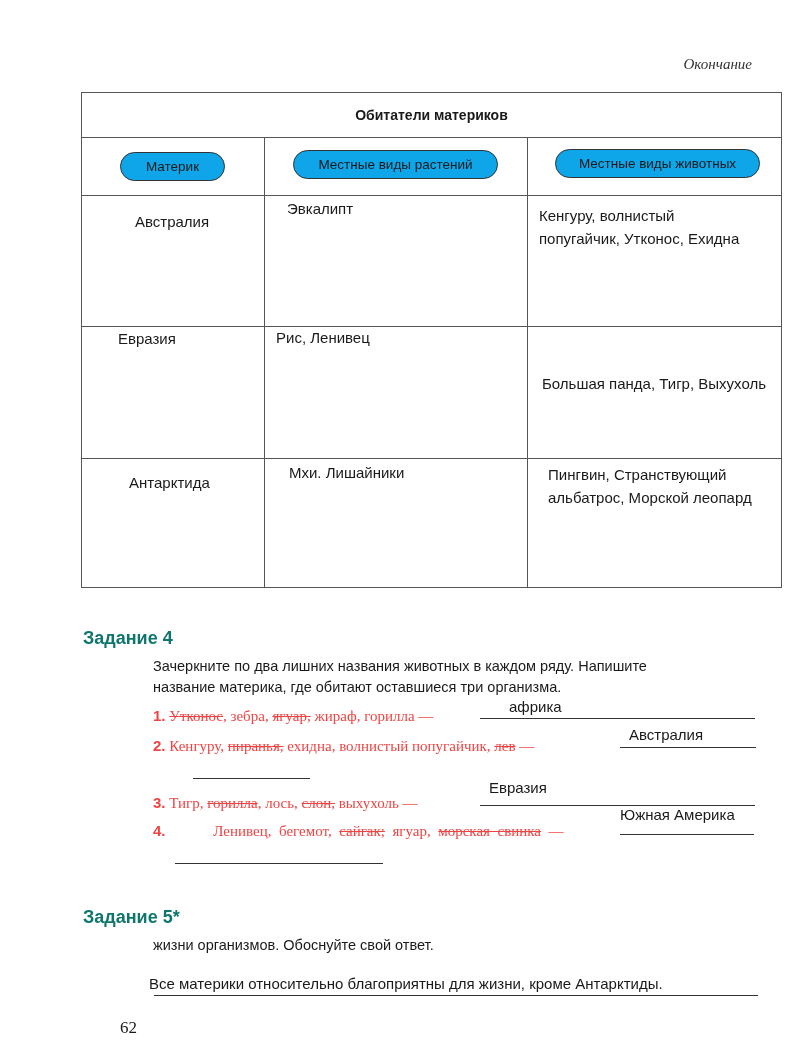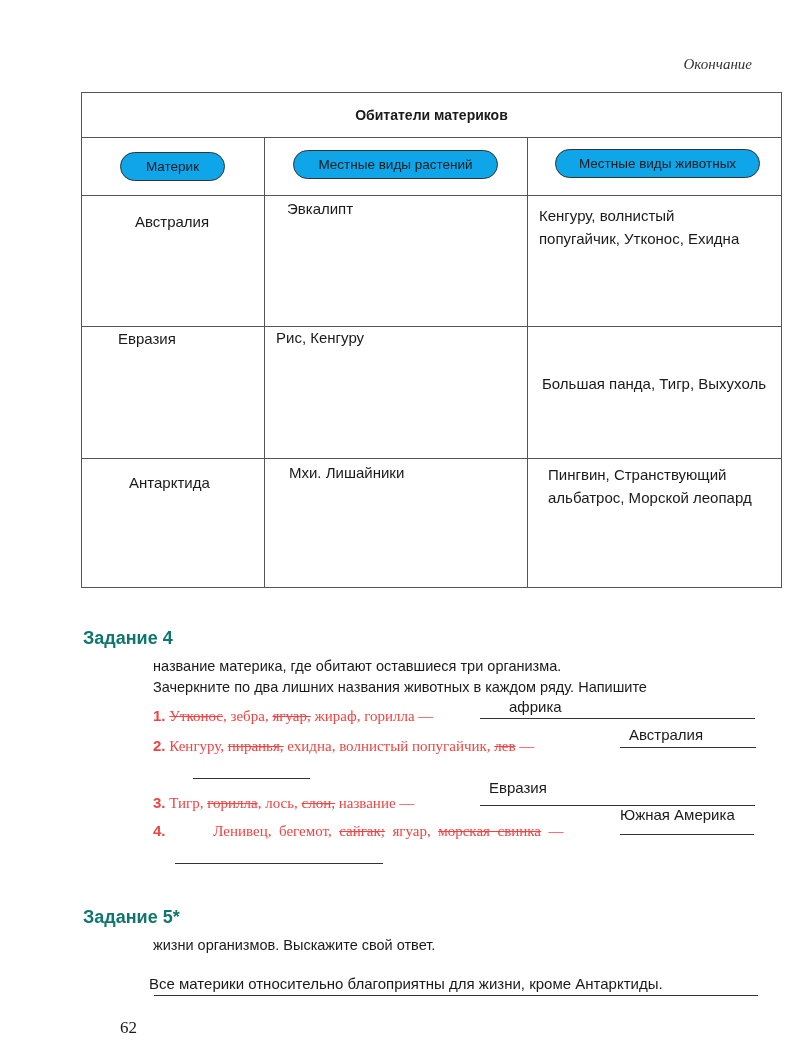--- a/index.html
+++ b/index.html
@@ -61,67 +61,67 @@
   <div class="pill" style="left:473px; top:56px; width:205px;">Местные виды животных</div>
 
   <div class="cell-text" style="left:53px; top:117px;">Австралия</div>
   <div class="cell-text" style="left:205px; top:104px;">Эвкалипт</div>
   <div class="cell-text" style="left:457px; top:111px;">
     <div>Кенгуру, волнистый</div>
     <div>попугайчик, Утконос, Ехидна</div>
   </div>
 
   <div class="cell-text" style="left:36px; top:234px;">Евразия</div>
-  <div class="cell-text" style="left:194px; top:233px;">Рис, Кенгуру</div>
+  <div class="cell-text" style="left:194px; top:233px;">Рис, Ленивец</div>
   <div class="cell-text" style="left:460px; top:233px; white-space:nowrap;margin-top:46px;">Большая панда, Тигр, Выхухоль</div>
 
   <div class="cell-text" style="left:47px; top:378px;">Антарктида</div>
   <div class="cell-text" style="left:207px; top:368px;">Мхи. Лишайники</div>
   <div class="cell-text" style="left:466px; top:370px;">
     <div>Пингвин, Странствующий</div>
     <div>альбатрос, Морской леопард</div>
   </div>
 </div>
 
 <div class="task-heading" style="left:83px; top:628px;">Задание 4</div>
 <div class="task-text" style="left:153px; top:656px; width:605px; text-align:justify;">
+  <div>Зачеркните по два лишних названия животных в каждом ряду. Напишите</div>
   <div>название материка, где обитают оставшиеся три организма.</div>
-  <div>Зачеркните по два лишних названия животных в каждом ряду. Напишите</div>
 </div>
 
 <div class="item" style="left:153px; top:707px;">
   <span class="num">1.</span>
   <s>Утконос</s><span>, зебра, </span><s>ягуар,</s><span> жираф, горилла —</span>
 </div>
 <div class="answer" style="left:509px; top:698px;">африка</div>
 <div class="answer-line" style="left:480px; top:718px; width:275px;"></div>
 
 <div class="item" style="left:153px; top:737px;">
   <span class="num">2.</span>
   <span>Кенгуру, </span><s>пиранья,</s><span> ехидна, волнистый попугайчик, </span><s>лев</s><span> —</span>
 </div>
 <div class="answer" style="left:629px; top:726px;">Австралия</div>
 <div class="answer-line" style="left:620px; top:747px; width:136px;"></div>
 <div class="answer-line" style="left:193px; top:778px; width:117px;"></div>
 
 <div class="item" style="left:153px; top:794px;">
   <span class="num">3.</span>
-  <span>Тигр, </span><s>горилла</s><span>, лось, </span><s>слон,</s><span> название —</span>
+  <span>Тигр, </span><s>горилла</s><span>, лось, </span><s>слон,</s><span> выхухоль —</span>
 </div>
 <div class="answer" style="left:489px; top:779px;">Евразия</div>
 <div class="answer-line" style="left:480px; top:805px; width:275px;"></div>
 
 <div class="item" style="left:153px; top:822px;">
   <span class="num">4.</span>
   <span style="white-space:pre;margin-left:44px;">Ленивец,  бегемот,  </span><s>сайгак;</s><span style="white-space:pre;">  ягуар,  </span><s style="white-space:pre;">морская  свинка</s><span style="white-space:pre;">  —</span>
 </div>
 <div class="answer" style="left:620px; top:806px;">Южная Америка</div>
 <div class="answer-line" style="left:620px; top:834px; width:134px;"></div>
 <div class="answer-line" style="left:175px; top:863px; width:208px;"></div>
 
 <div class="task-heading" style="left:83px; top:907px;">Задание 5*</div>
 <div class="task-text" style="left:153px; top:935px; width:605px; text-align:justify;">
-  <div>жизни организмов. Выскажите свой ответ.</div>
+  <div>жизни организмов. Обоснуйте свой ответ.</div>
 </div>
 <div class="answer" style="left:149px; top:975px;">Все материки относительно благоприятны для жизни, кроме Антарктиды.</div>
 <div class="answer-line" style="left:154px; top:995px; width:604px;"></div>
 
 <div class="page-num">62</div>
 
 </body></html>

